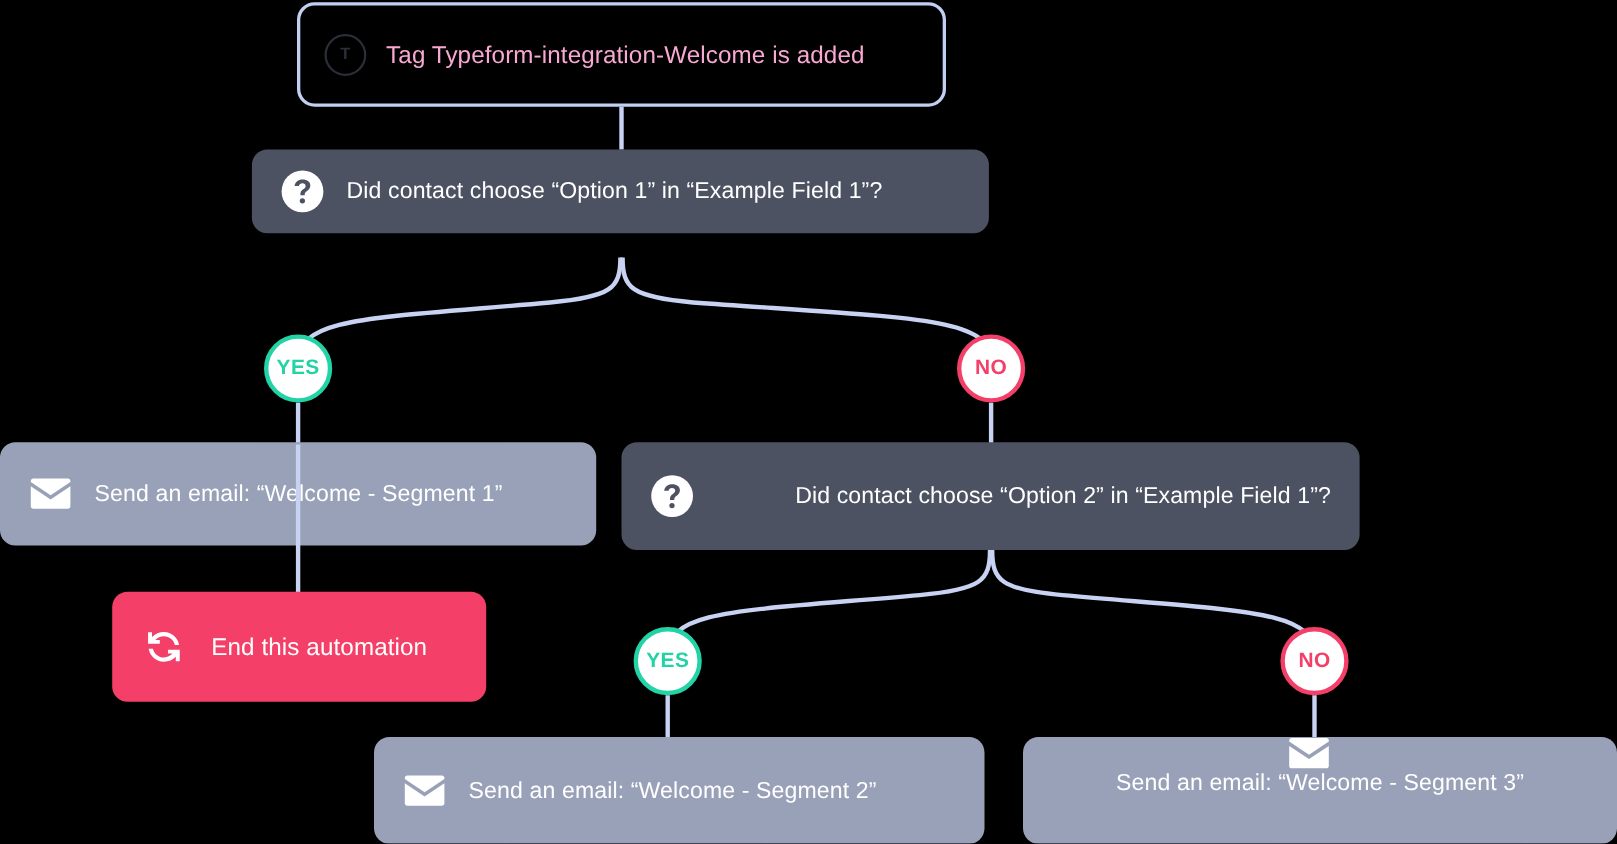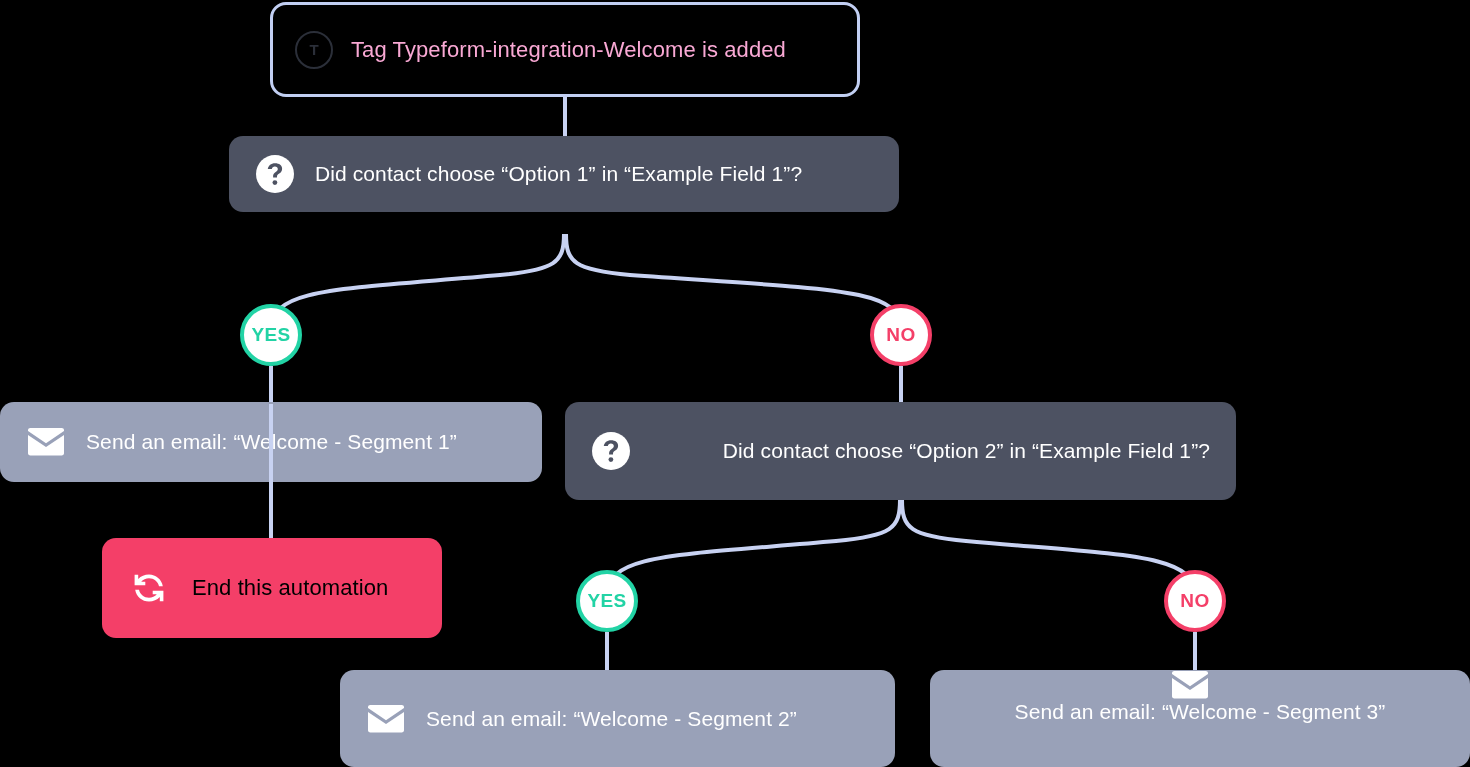--- a/index.html
+++ b/index.html
@@ -93,21 +93,21 @@
   .node.email .label {
     color: #ffffff;
   }
 
   
   .node.endnode {
     background: #f43f68;
     justify-content: flex-start;
   }
   .node.endnode .label {
-    color: #000000;
+    color: #ffffff;
     font-size: 22px;
     font-weight: 500;
     flex: 0 0 auto;
   }
 
   
   .badge {
     position: absolute;
     width: 62px;
     height: 62px;
@@ -176,21 +176,21 @@
   </div>
 
   <div class="badge yes" style="left:240px; top:304px;">
     <span>YES</span>
   </div>
 
   <div class="badge no" style="left:870px; top:304px;">
     <span>NO</span>
   </div>
 
-  <div class="node email" style="left:0px; top:402px; width:542px; height:80px; padding:0 26px;">
+  <div class="node email" style="left:0px; top:402px; width:542px; height:94px; padding:0 26px;">
     <span class="icon-wrap" style="margin-right:20px;">
       <svg width="40" height="30" viewBox="0 0 40 30" aria-hidden="true">
         <path d="M2 3.2 C2 1.9 3.0 1 4.3 1 H35.7 C37 1 38 1.9 38 3.2 V4.1 L20 16.2 L2 4.1 Z" fill="#ffffff"></path>
         <path d="M2 8.1 L20 20.0 L38 8.1 V26.3 C38 27.6 37 28.5 35.7 28.5 H4.3 C3.0 28.5 2 27.6 2 26.3 Z" fill="#ffffff"></path>
       </svg>
     </span>
     <span class="label">Send an email: “Welcome - Segment 1”</span>
   </div>
 
   <svg style="position:absolute; left:0; top:0; width:1470px; height:767px; pointer-events:none; z-index:4;" viewBox="0 0 1470 767" width="1470" height="767">

